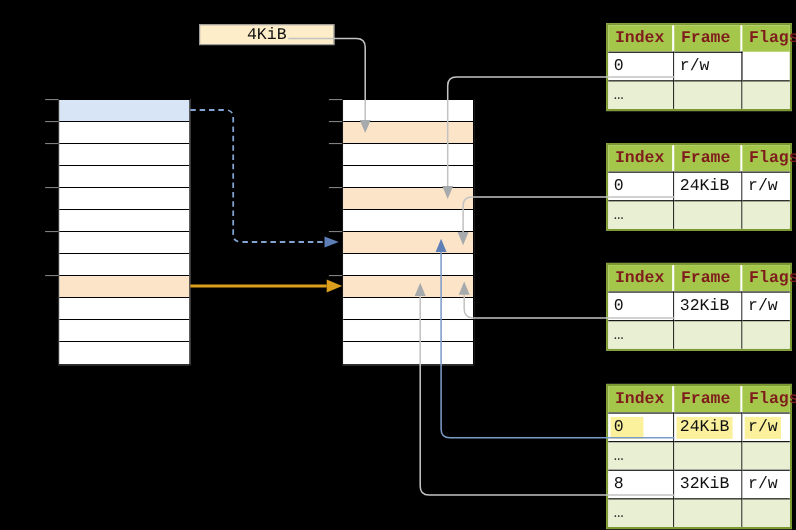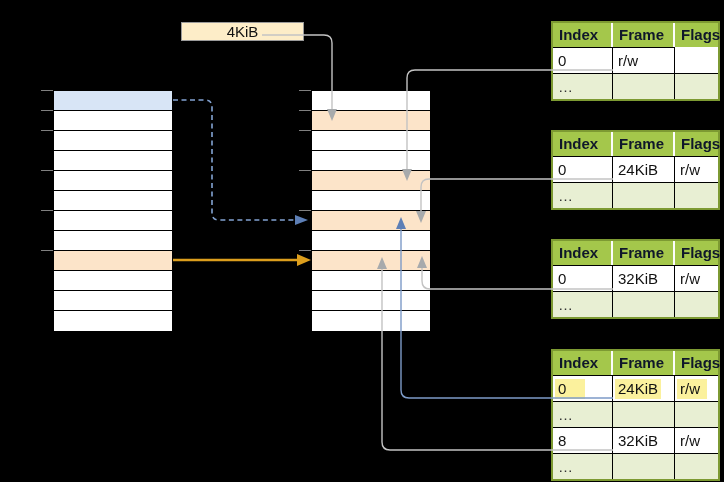--- a/index.html
+++ b/index.html
@@ -15,21 +15,21 @@
     --arr-blue:#7d9bc8;
     --arr-blue-head:#5d7fb6;
     --arr-dash:#83a3d2;
     --arr-gray:#c3c3c3;
     --arr-gray-head:#a7aaac;
     --tick:#808080;
   }
   html,body{margin:0;padding:0;background:var(--bg);}
   #stage{
     position:relative;width:724px;height:482px;background:var(--bg);
-    font-family:Liberation Sans, sans-serif;overflow:hidden;
+    font-family:Liberation Mono, monospace;overflow:hidden;
   }
   
   #size-label{
     position:absolute;left:181px;top:22px;width:121px;height:17px;
     background:var(--cream);border:1px solid #9a9a9a;
     display:flex;align-items:center;justify-content:center;
     font-size:15px;color:#111;line-height:1;
   }
   
   .memcol{
@@ -45,21 +45,21 @@
   .memrow.orange{background:var(--frame-orange);}
   .tick{position:absolute;width:12px;height:1px;background:var(--tick);}
   
   .ptable{
     position:absolute;left:551px;width:169px;
     border:2px solid var(--border-green);box-sizing:border-box;
     background:#fff;
   }
   .trow{display:grid;grid-template-columns:60px 62px 43px;}
   .trow.header .tcell{
-    background:var(--hdr-green);color:#0f172a;font-weight:bold;
+    background:var(--hdr-green);color:#7f1d1d;font-weight:bold;
     height:24px;line-height:24px;font-size:15px;padding-left:6px;
     box-sizing:border-box;
   }
   .trow.header .tcell:nth-child(1),
   .trow.header .tcell:nth-child(2){border-right:2px solid #fdfdfd;}
   .trow.data .tcell, .trow.ellipsis .tcell{
     height:26px;line-height:25px;font-size:15px;padding-left:5px;
     box-sizing:border-box;border-top:1px solid #000;color:#111;
   }
   .trow.data .tcell:nth-child(1),

